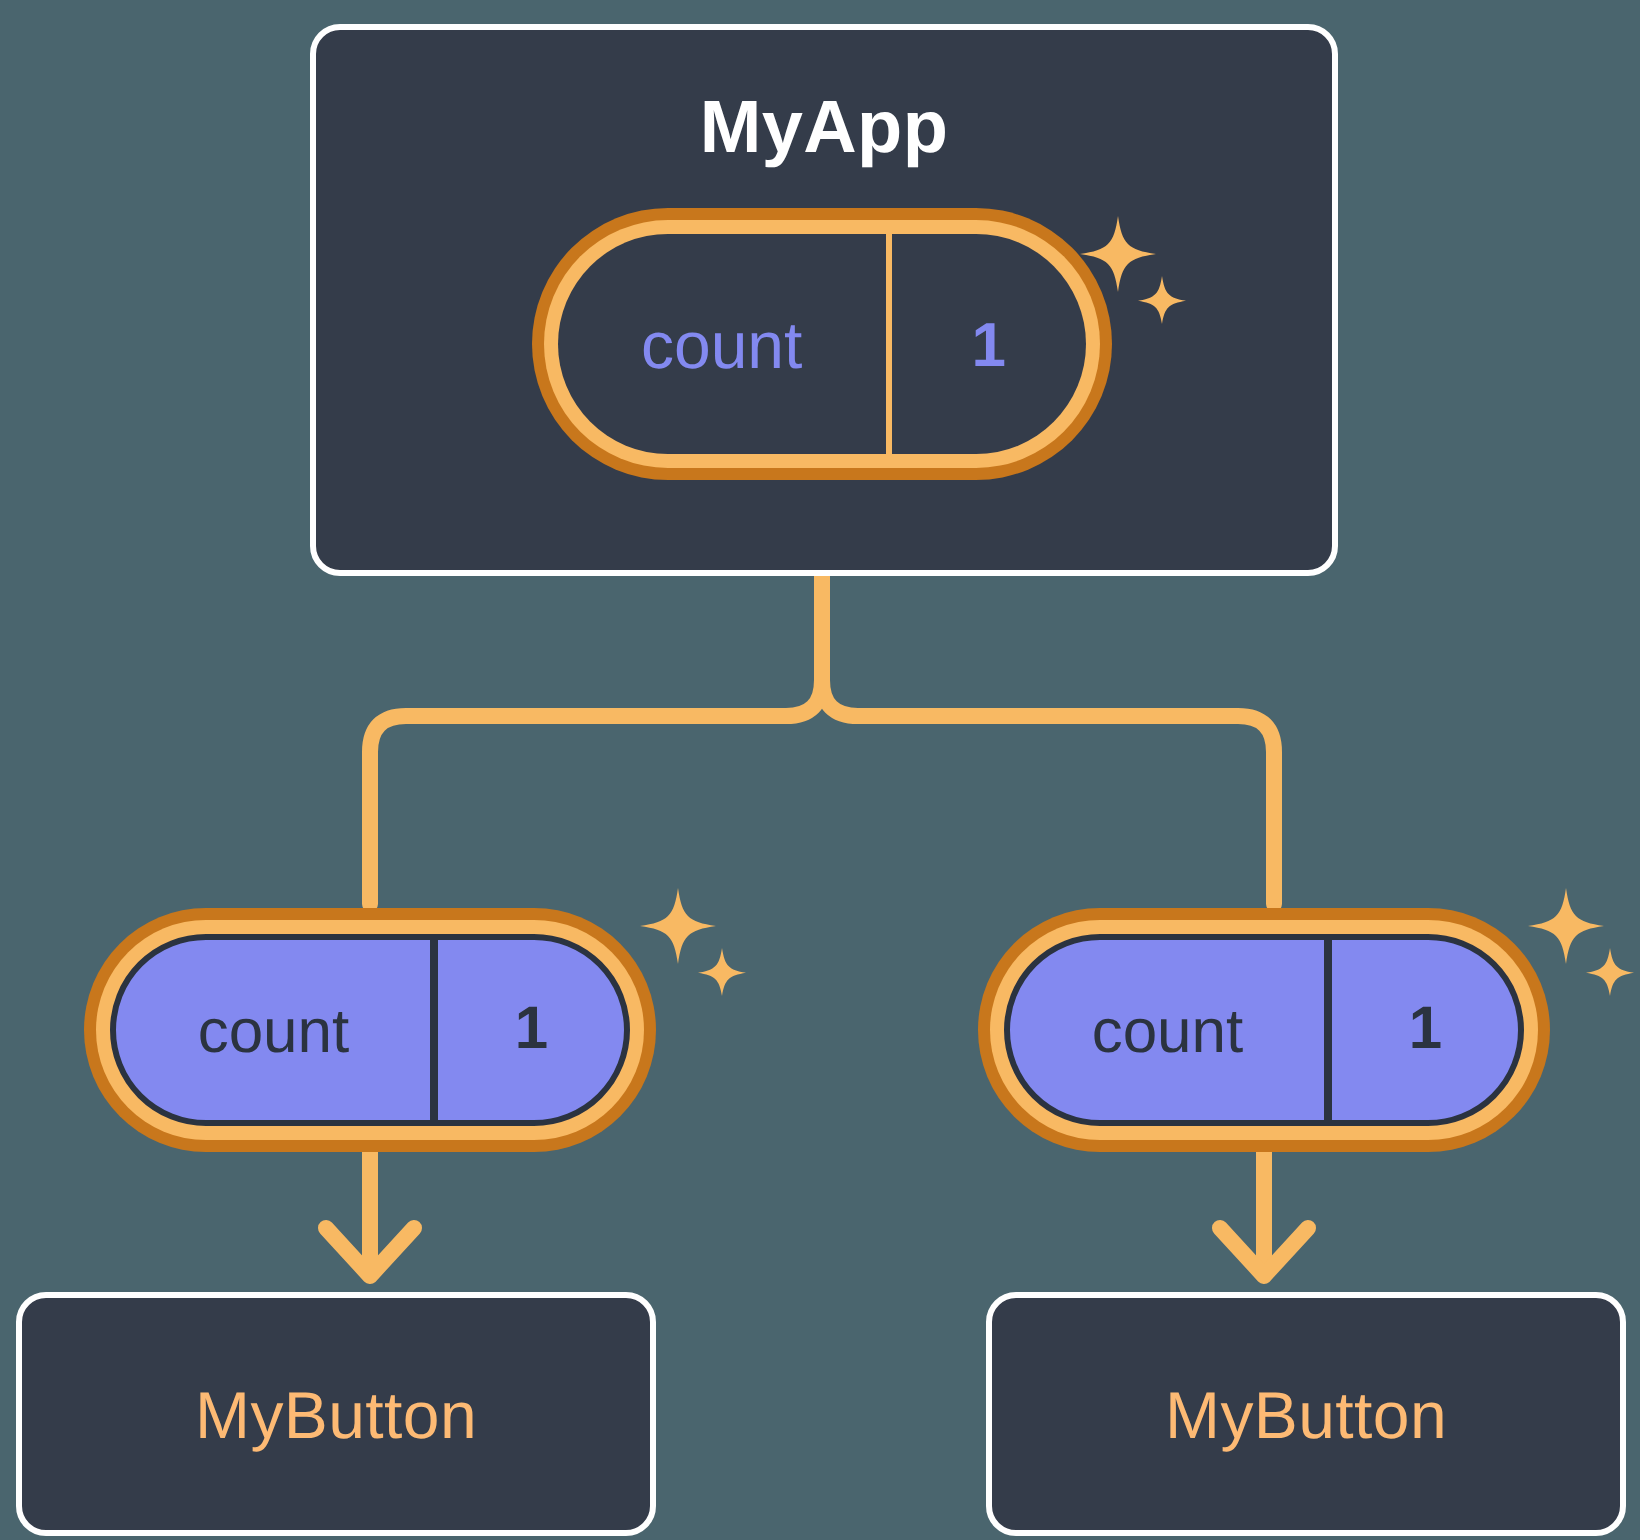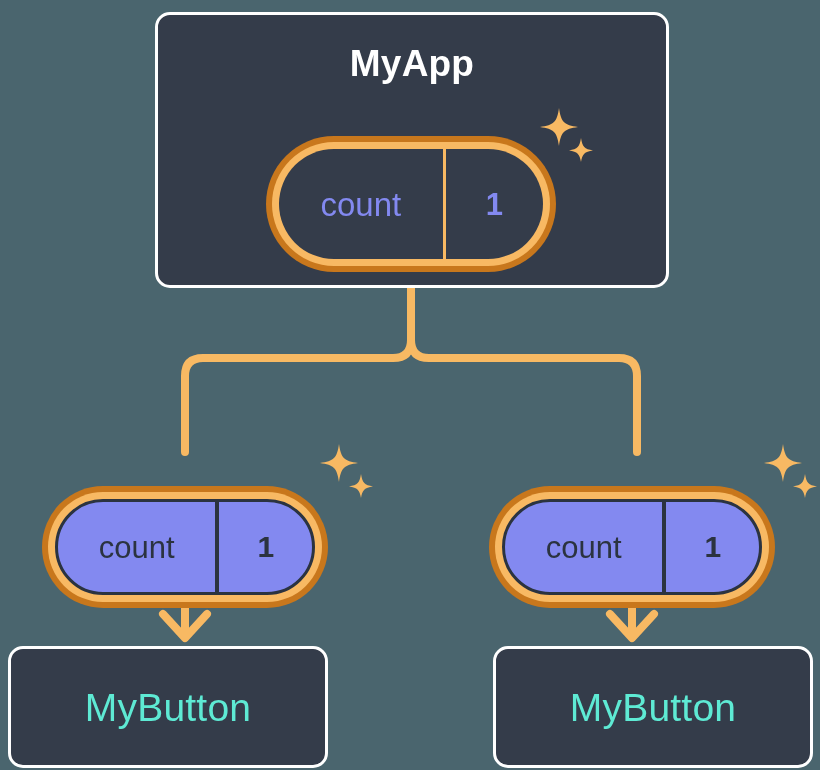--- a/index.html
+++ b/index.html
@@ -68,36 +68,35 @@
   }
 
   #btn-card-right {
     left: 493px;
     top: 646px;
     width: 320px;
     height: 122px;
   }
 
   .btn-title {
-    color: #5eead4;
-    font-size: 39px;
+    color: #fdba74;
+    font-size: 33px;
     font-weight: 400;
     letter-spacing: 0.2px;
     line-height: 1;
   }
 
   
   .pill {
     position: absolute;
     box-sizing: border-box;
     border-radius: 999px;
     background: #c8771c;              
     padding: 6px;
     display: flex;
-    margin-top: 32px;
   }
   .pill-mid {
     flex: 1 1 auto;
     box-sizing: border-box;
     border-radius: 999px;
     background: #f8b963;              
     padding: 7px;
     display: flex;
   }
   .pill-inner {

